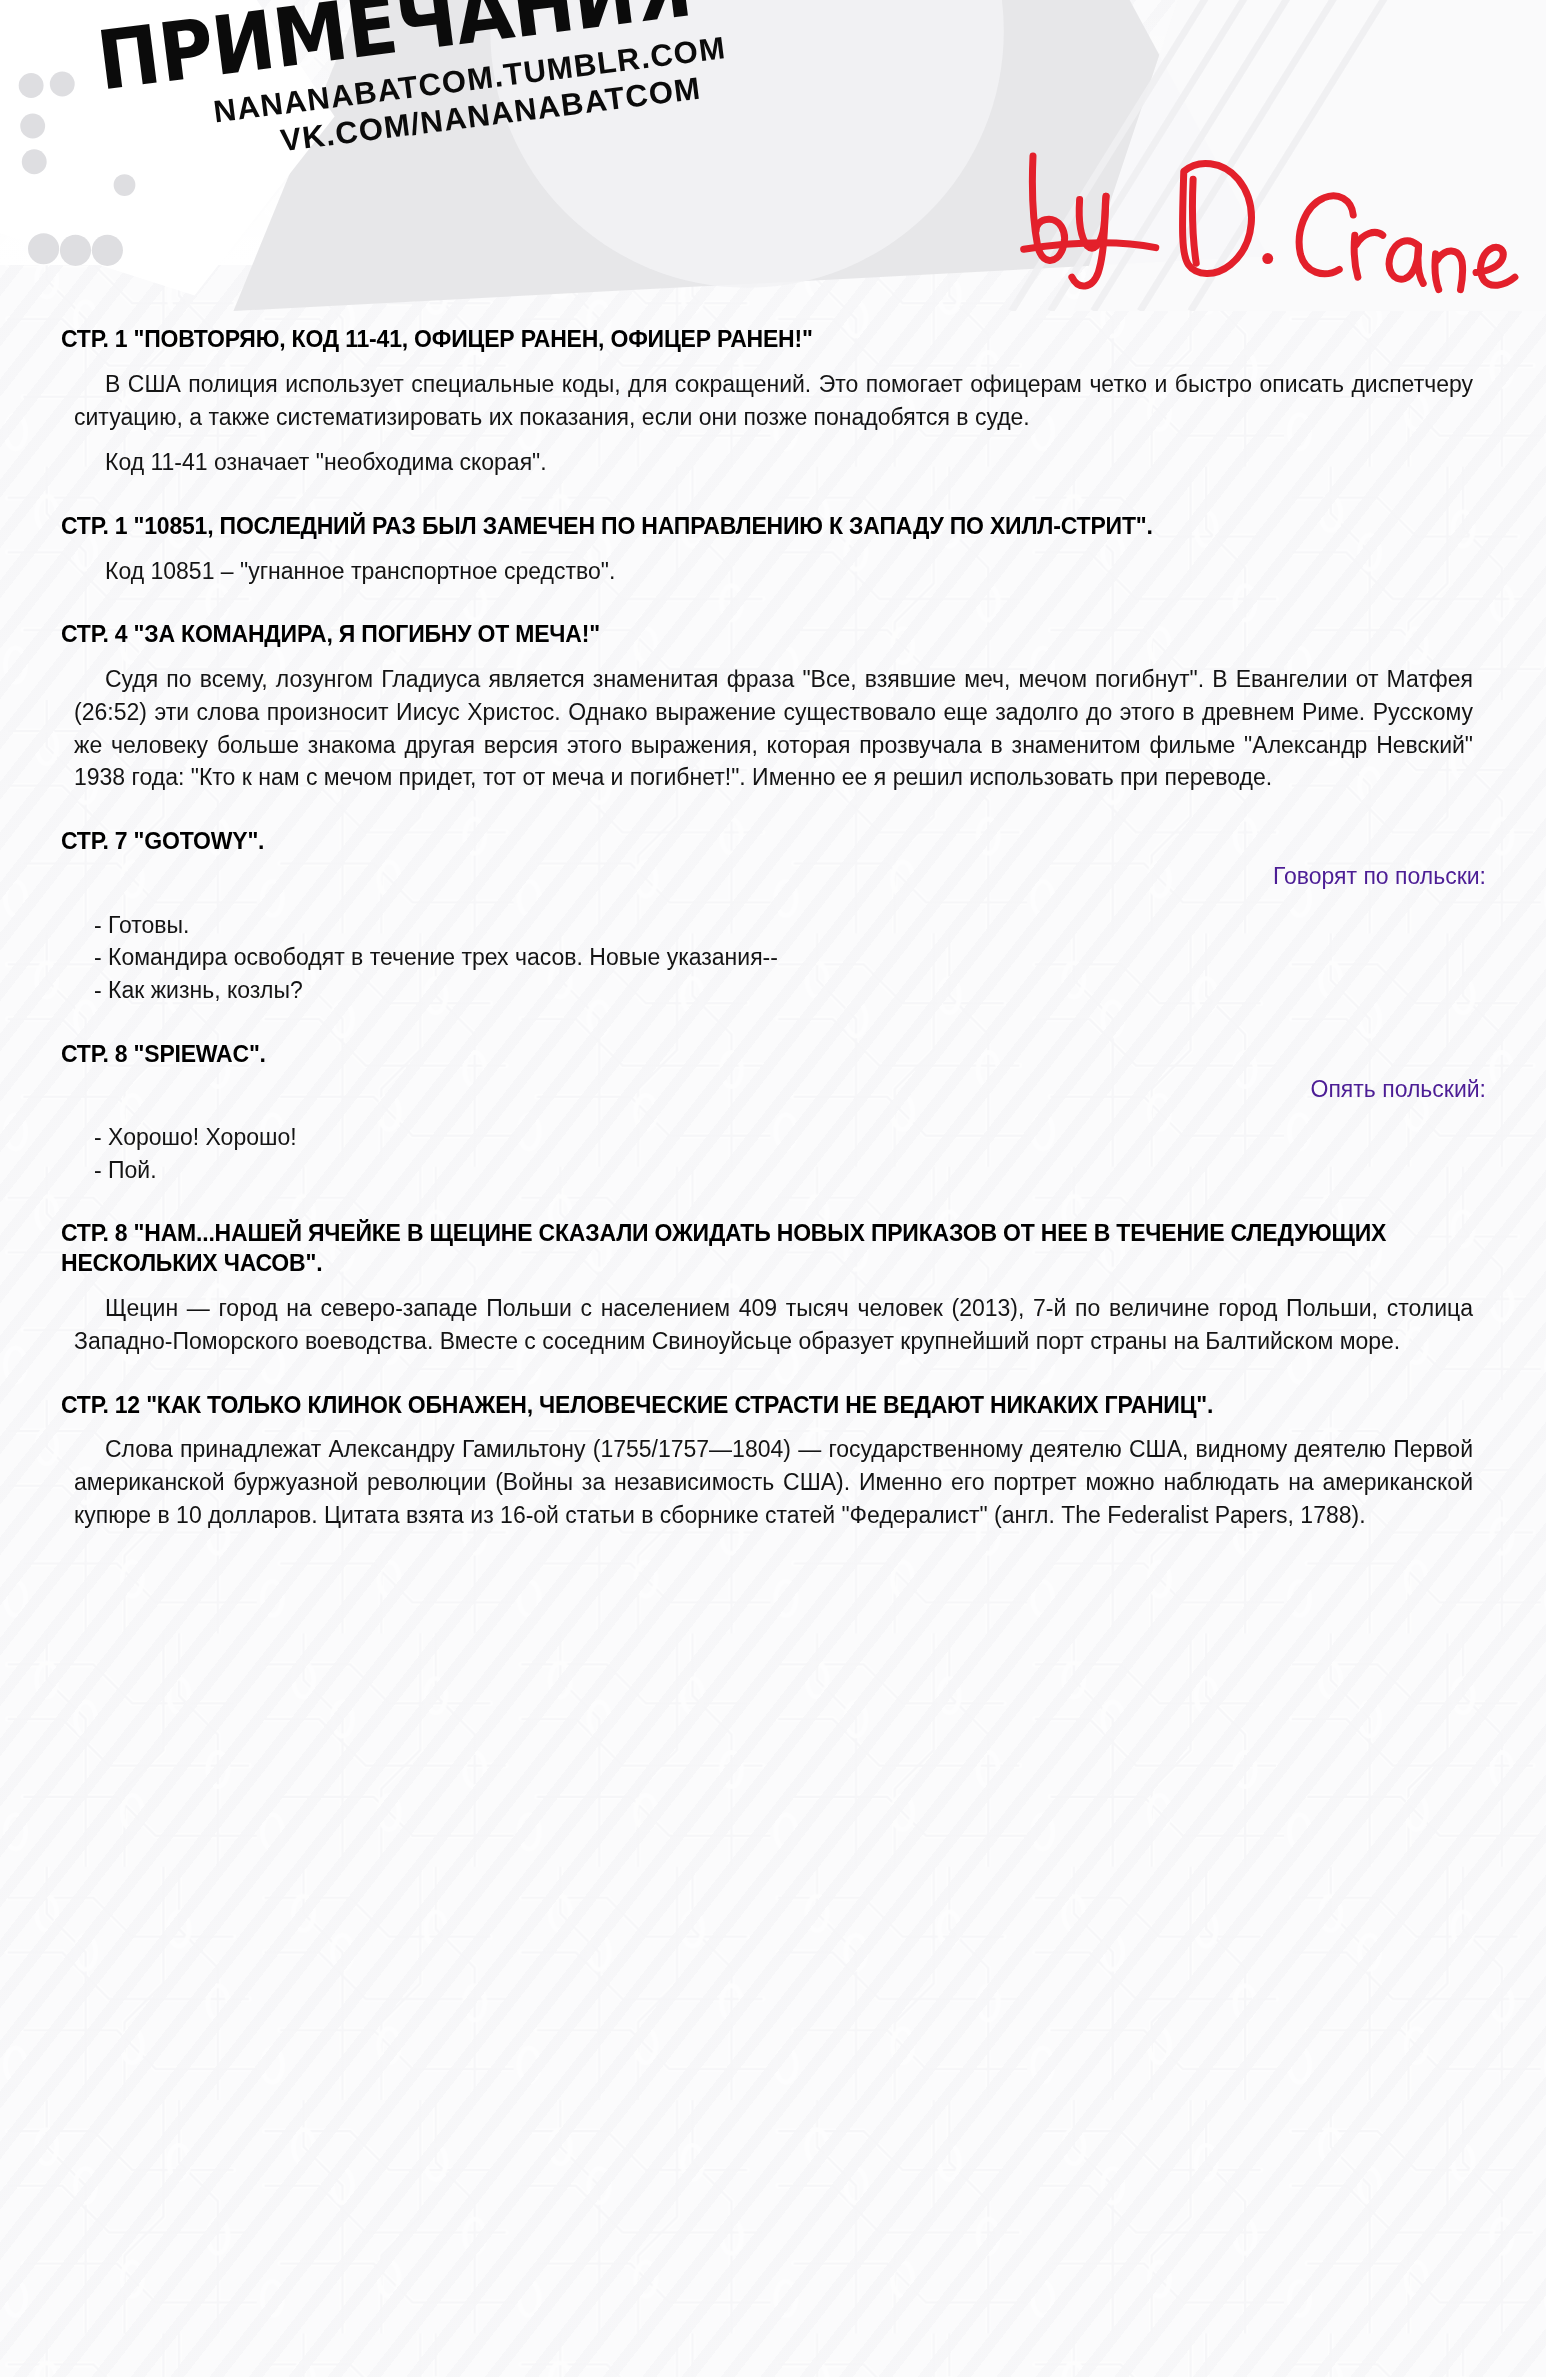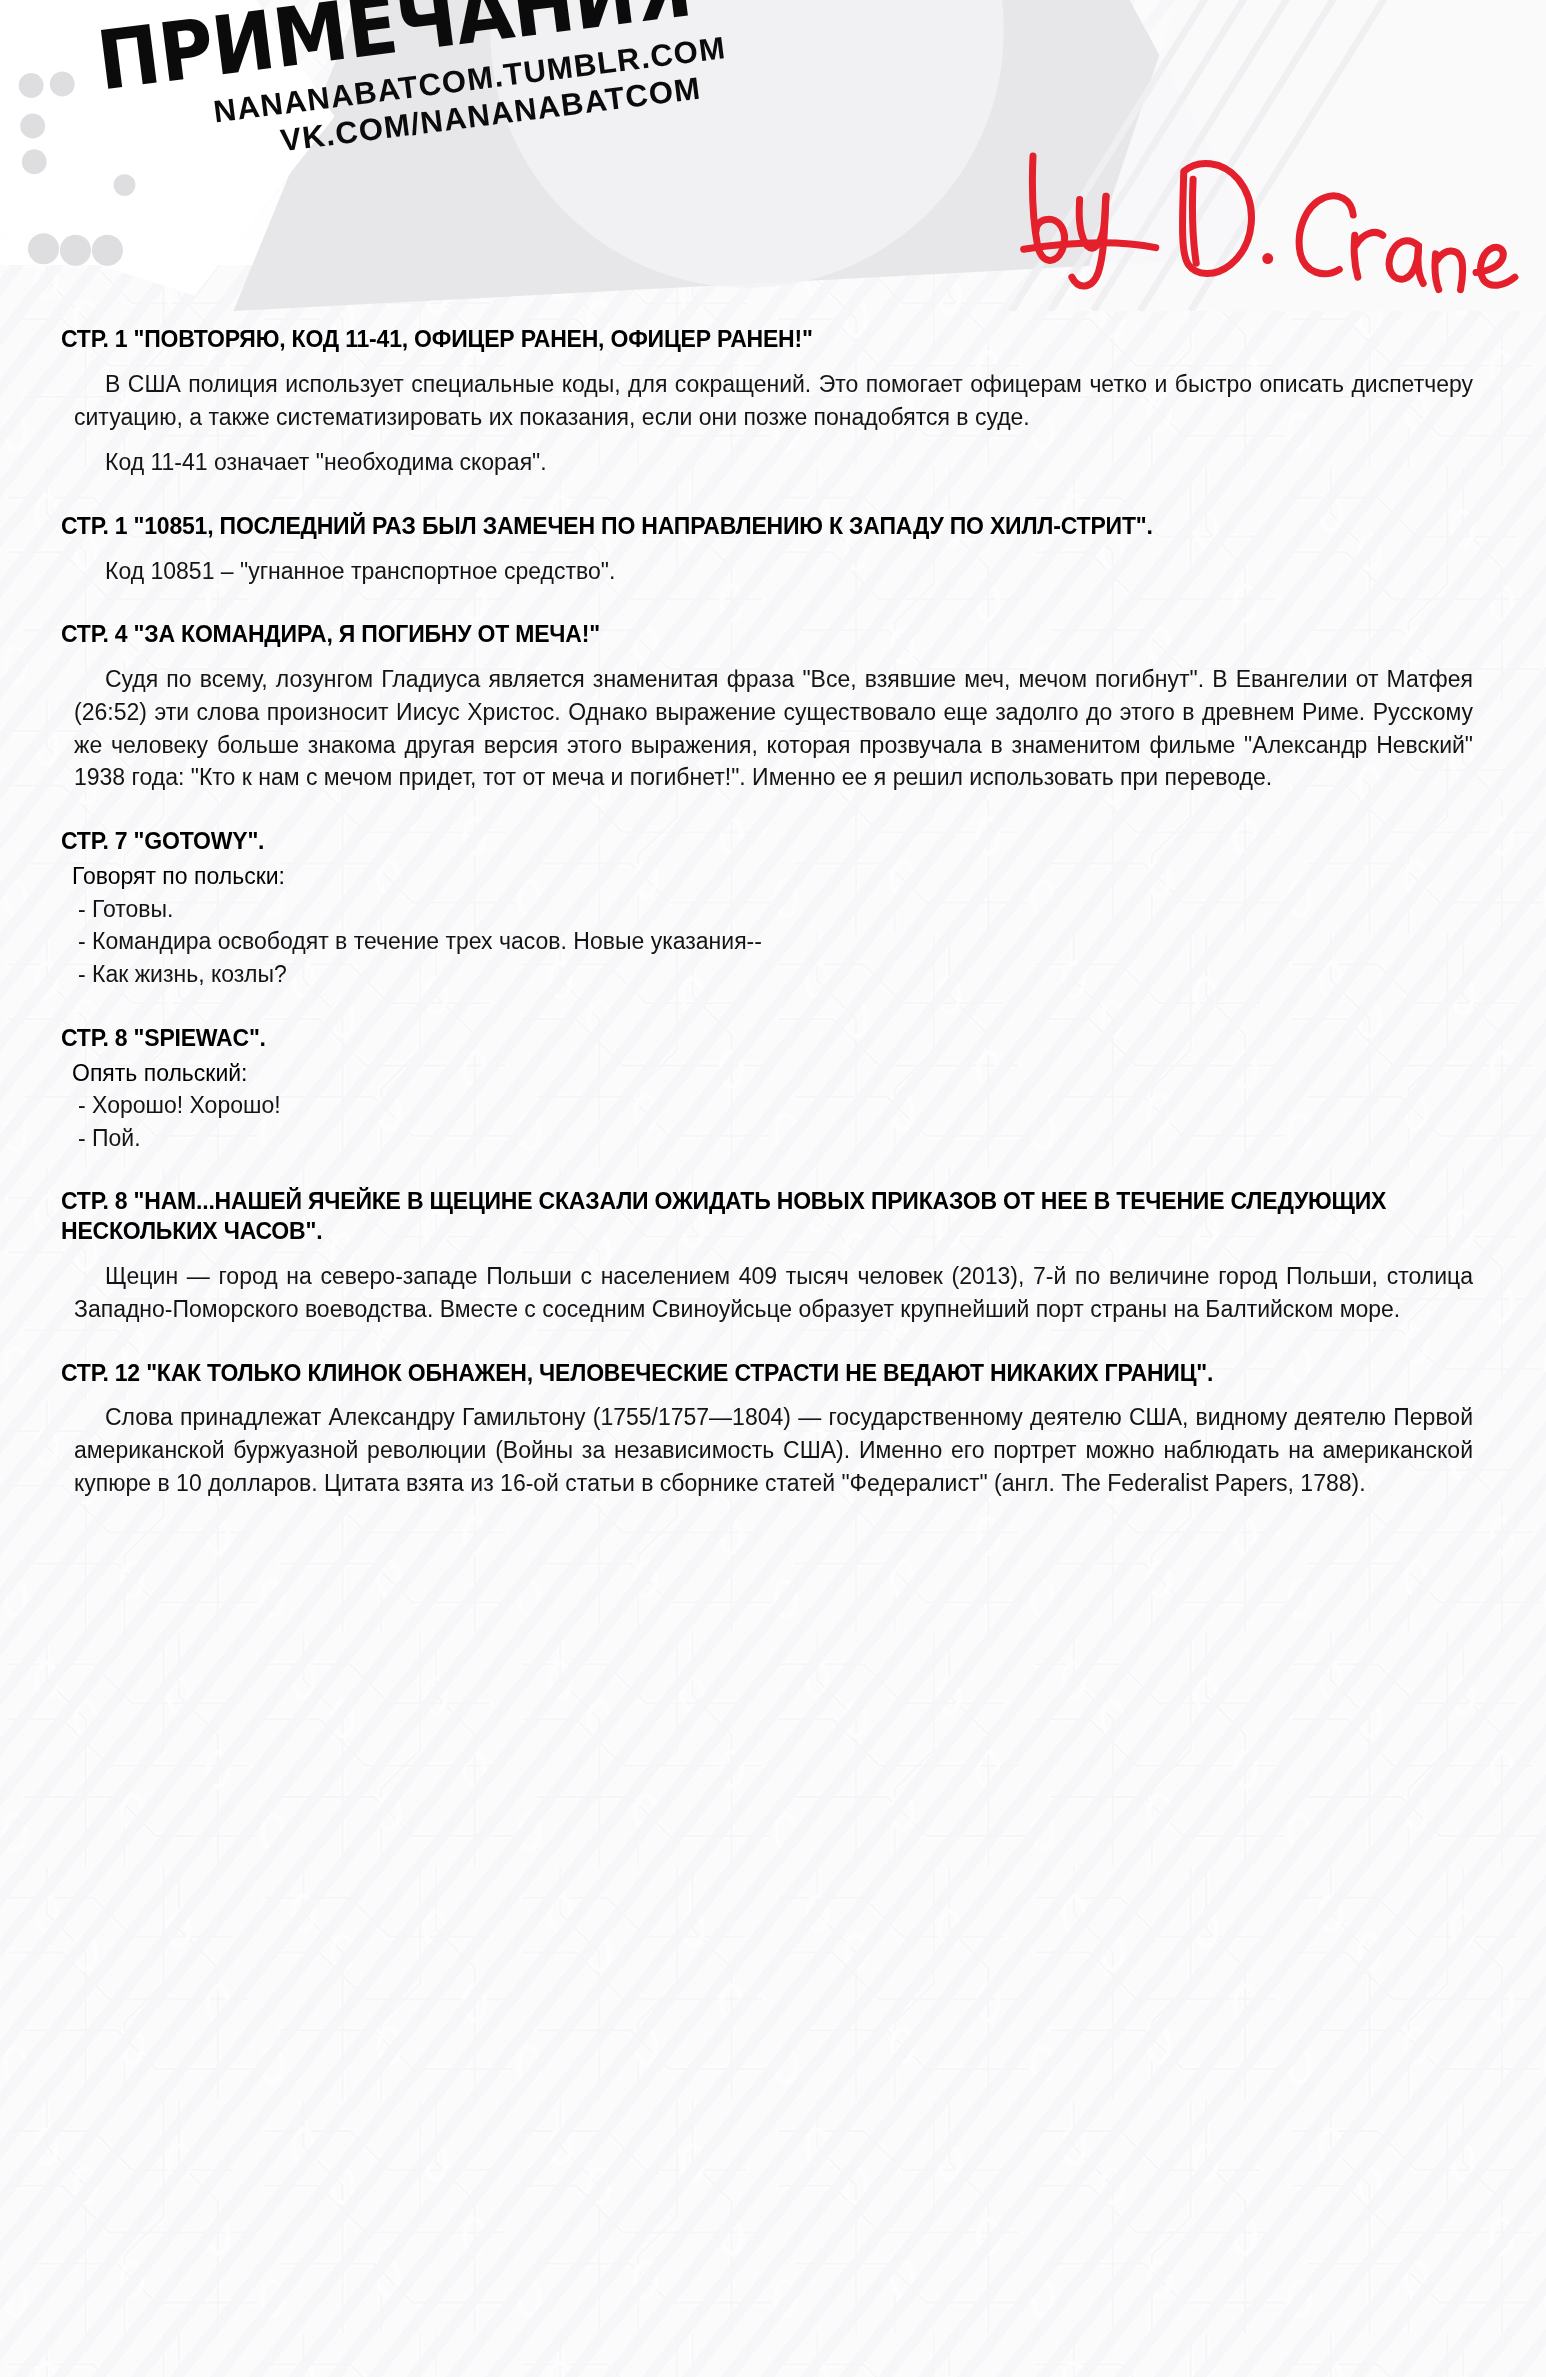--- a/index.html
+++ b/index.html
@@ -135,40 +135,40 @@
     color: #141414;
     margin: 13px;
     text-align: justify;
     text-indent: 31px;
     hyphens: none;
   }
   .note-para.left { text-align: left; }
 
   .dialog-list {
     list-style: none;
-    margin: 0;
+    margin: 16px;
     padding: 0;
   }
   .dialog-list li {
     font-family: "Liberation Sans", sans-serif;
     font-size: 23px;
     line-height: 1.42;
     color: #141414;
     margin: 0;
     padding-left: 17px;
     text-align: left;
   }
   .dialog-lead {
     font-family: "Liberation Sans", sans-serif;
     font-size: 23px;
     line-height: 1.42;
-    color: #000000;
+    color: #4c1d95;
     margin: 0;
     padding-left: 11px;
-    text-align: left;
+    text-align: right;
   }
 </style>
 </head>
 <body>
 
 <div id="page-bg">
   <svg class="circuit" viewBox="0 0 1988 3056" preserveAspectRatio="none" xmlns="http://www.w3.org/2000/svg">
     <defs>
       <pattern id="pcb" width="330" height="300" patternUnits="userSpaceOnUse">
         <g fill="none" stroke="#ffffff" stroke-width="7" stroke-linecap="round" stroke-linejoin="round" opacity="0.95">

